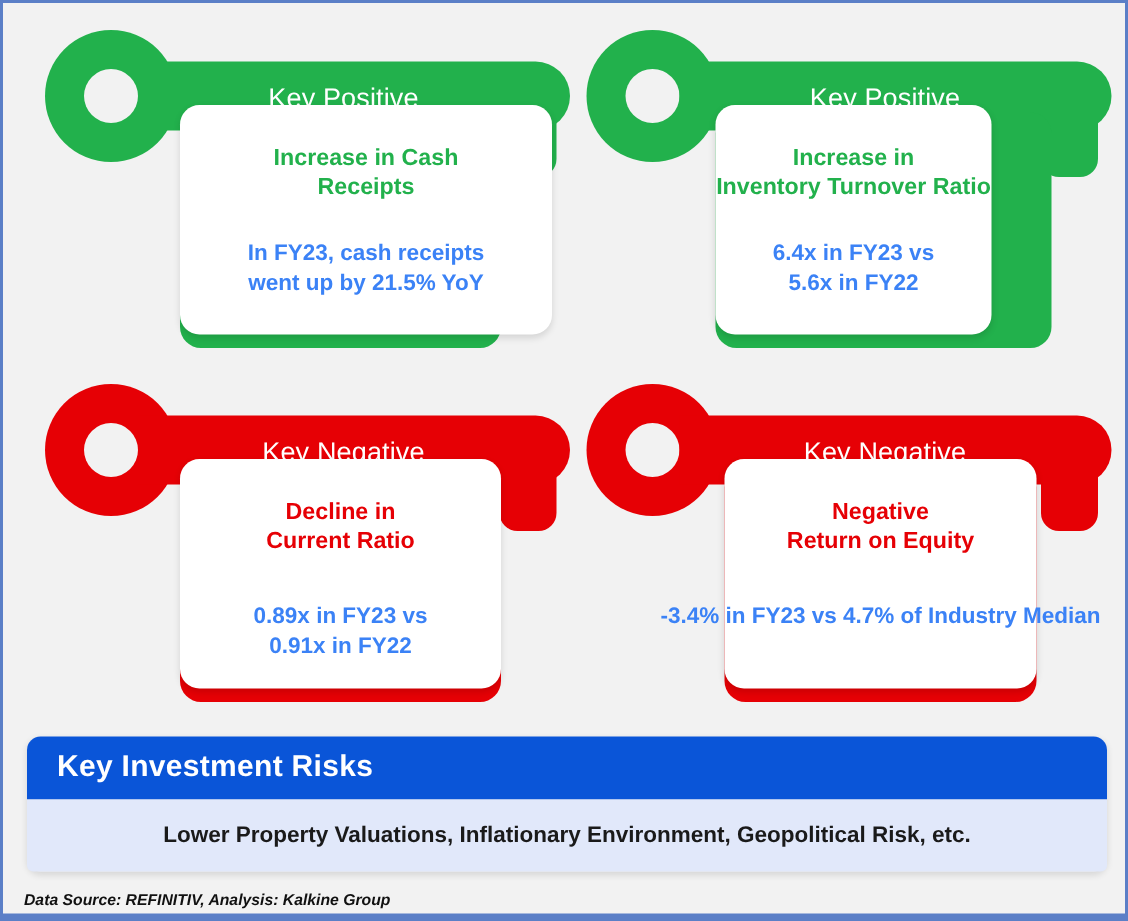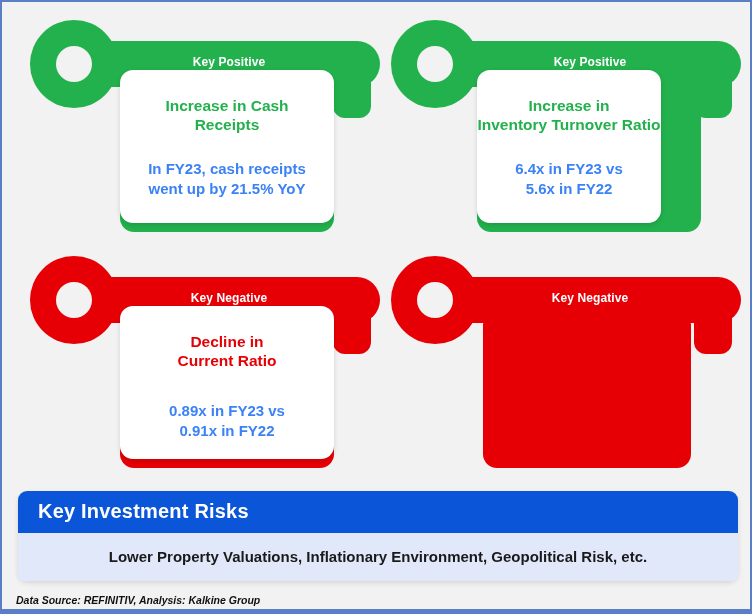--- a/index.html
+++ b/index.html
@@ -67,22 +67,22 @@
     box-shadow:0 2px 5px rgba(0,0,0,0.13);
     display:flex;
     flex-direction:column;
     align-items:center;
     box-sizing:border-box;
   }
 
   .key-label{
     position:absolute;
     color:#ffffff;
-    font-size:12px;
-    font-weight:bold;
+    font-size:18px;
+    font-weight:normal;
     letter-spacing:.1px;
     white-space:nowrap;
     top:35px;
   }
 
   .card-title{
     font-size:15.5px;
     font-weight:bold;
     line-height:1.25;
     text-align:center;
@@ -150,21 +150,21 @@
 <div class="canvas">
 
   <div class="unit" style="left:28px;top:18px;width:350px;height:212px;">
     <div class="key-shape">
       <div class="key-ring" style="background:#22b14c;"></div>
       <div class="key-bar" style="background:#22b14c;width:288px;"></div>
       <div class="key-tooth" style="background:#22b14c;left:303px;"></div>
     </div>
     <div class="key-label" style="left:104px;width:190px;text-align:center;">Key Positive</div>
     <div class="card-accent" style="background:#22b14c;left:90px;top:55px;width:214px;height:157px;"></div>
-    <div class="card" style="left:90px;top:50px;width:214px;height:153px;">
+    <div class="card" style="left:90px;top:50px;width:248px;height:153px;">
       <div class="card-title" style="color:#22b14c;">Increase in Cash
 Receipts</div>
       <div class="card-body">In FY23, cash receipts
 went up by 21.5% YoY</div>
     </div>
   </div>
 
   <div class="unit" style="left:389px;top:18px;width:350px;height:212px;">
     <div class="key-shape">
       <div class="key-ring" style="background:#22b14c;"></div>
@@ -198,20 +198,26 @@
   </div>
 
   <div class="unit" style="left:389px;top:254px;width:350px;height:212px;">
     <div class="key-shape">
       <div class="key-ring" style="background:#e60005;"></div>
       <div class="key-bar" style="background:#e60005;width:288px;"></div>
       <div class="key-tooth" style="background:#e60005;left:303px;"></div>
     </div>
     <div class="key-label" style="left:104px;width:190px;text-align:center;">Key Negative</div>
     <div class="card-accent" style="background:#e60005;left:92px;top:55px;width:208px;height:157px;"></div>
+    <div class="card" style="left:92px;top:50px;width:208px;height:153px;">
+      <div class="card-title" style="color:#e60005;">Negative
+Return on Equity</div>
+      <div class="card-body tight wide" style="margin-left:-6px;margin-right:-6px;">-3.4% in FY23 vs
+4.7% of Industry Median</div>
+    </div>
   </div>
 
   <div class="risks">
     <div class="risks-head">Key Investment Risks</div>
     <div class="risks-body">Lower Property Valuations, Inflationary Environment, Geopolitical Risk, etc.</div>
   </div>
 
   <div class="footer">Data Source: REFINITIV, Analysis: Kalkine Group</div>
   <div class="footline"></div>
 

